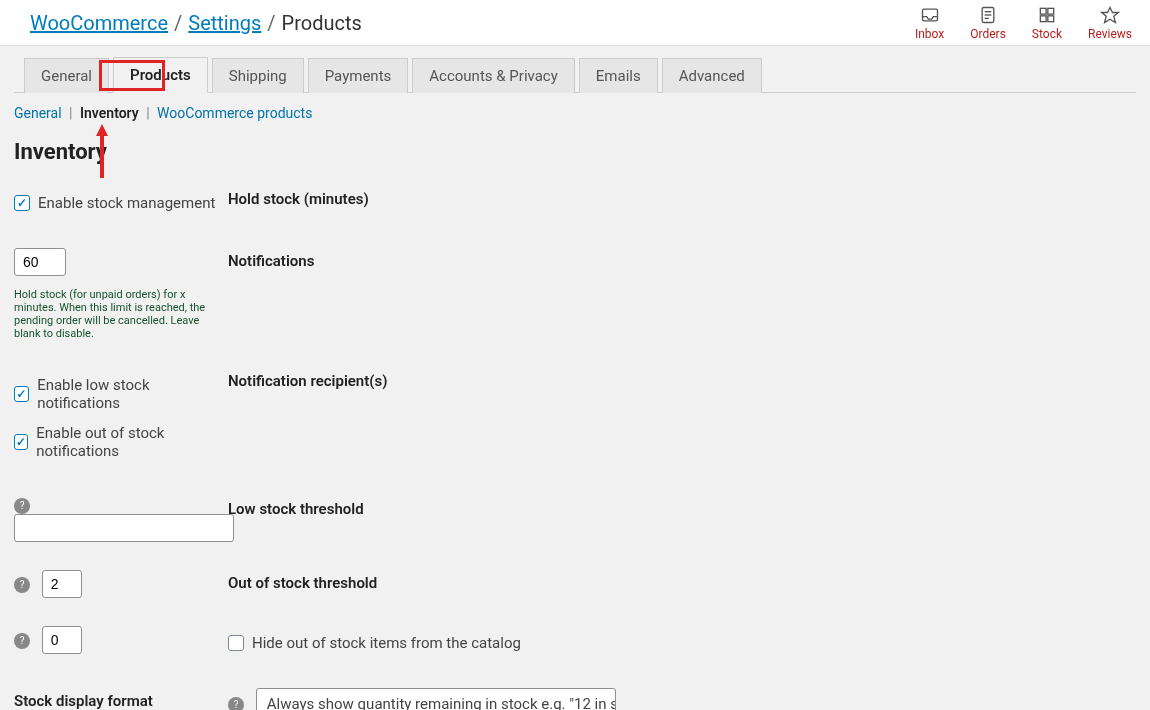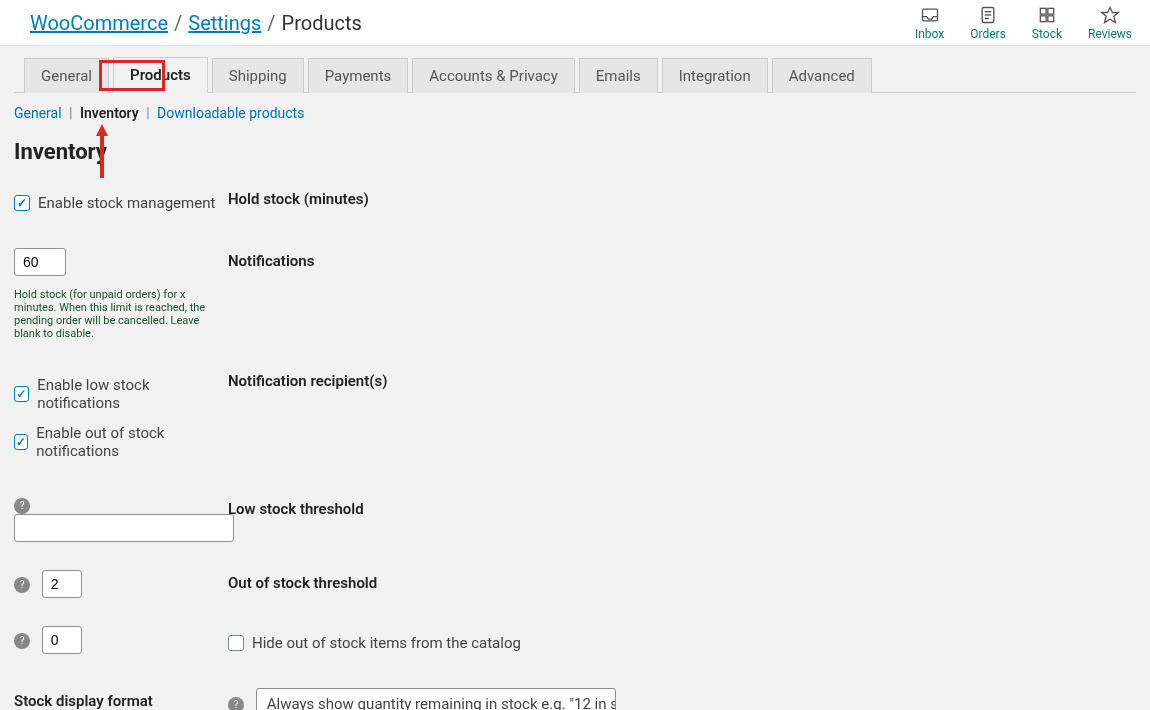--- a/index.html
+++ b/index.html
@@ -34,21 +34,21 @@
   .breadcrumb a { color: #007cba; text-decoration: underline; }
   .breadcrumb .sep { color: #666; }
   .breadcrumb .current { color: #333; }
 
   .topbar-icons { display: flex; gap: 26px; align-items: flex-start; }
   .ticon {
     display: flex;
     flex-direction: column;
     align-items: center;
     font-size: 12px;
-    color: #0f766e;
+    color: #b91c1c;
     cursor: pointer;
     gap: 2px;
     justify-content: space-between;
   }
   .ticon svg { width: 20px; height: 20px; stroke: #555; fill: none; stroke-width: 1.6; }
 
   
   .content { padding: 10px 14px 20px 14px; }
   .tabbar {
     display: flex;
@@ -244,31 +244,30 @@
 <div class="content">
 
   
   <div class="tabbar">
     <div class="tab">General</div>
     <div class="tab active">Products</div>
     <div class="tab">Shipping</div>
     <div class="tab">Payments</div>
     <div class="tab">Accounts &amp; Privacy</div>
     <div class="tab">Emails</div>
-    <div class="tab">Integration</div>
     <div class="tab">Advanced</div>
   </div>
 
   
   <div class="subnav">
     <span class="lnk">General</span>
     <span class="sep">|</span>
     <span class="active">Inventory</span>
     <span class="sep">|</span>
-    <span class="lnk">Downloadable products</span>
+    <span class="lnk">WooCommerce products</span>
   </div>
 
   <h2 class="pagetitle">Inventory</h2>
 
   <div class="formtable">
 
     <div class="fld">
       <div class="chkline">
         <span class="chk checked"></span>
         <span>Enable stock management</span>

